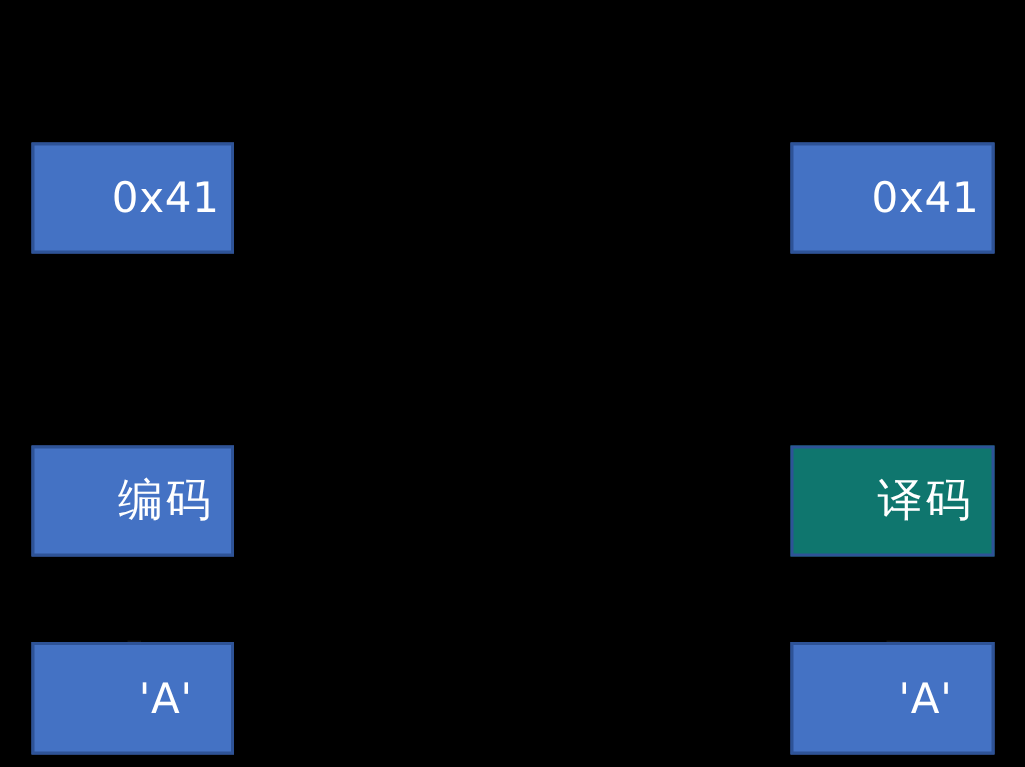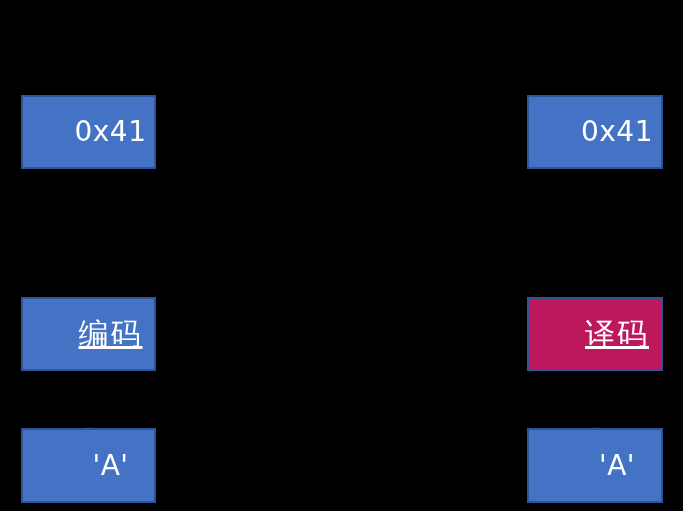--- a/index.html
+++ b/index.html
@@ -34,21 +34,20 @@
     user-select: none;
     padding-left: 44px;
   }
   .node .label {
     display: block;
     text-align: center;
   }
   .node.cjk .label {
     font-size: 30px;
     letter-spacing: 2px;
-    text-decoration: underline;
   }
   
   .stub {
     position: absolute;
     background: #111111;
     width: 9px;
     height: 5px;
   }
 </style>
 </head>
@@ -57,21 +56,21 @@
 <div id="canvas" style="width: 683px; height: 511px; background: rgb(0, 0, 0);">
     <div class="node" style="left: 21px; top: 95px; width: 135px; height: 74px; background: rgb(68, 114, 196); border-color: rgb(46, 83, 151); color: rgb(255, 255, 255);">
       <span class="label">0x41</span>
     </div>
     <div class="node" style="left: 527px; top: 95px; width: 136px; height: 74px; background: rgb(68, 114, 196); border-color: rgb(46, 83, 151); color: rgb(255, 255, 255);">
       <span class="label">0x41</span>
     </div>
     <div class="node cjk" style="left: 21px; top: 297px; width: 135px; height: 74px; background: rgb(68, 114, 196); border-color: rgb(46, 83, 151); color: rgb(255, 255, 255);">
       <span class="label">编码</span>
     </div>
-    <div class="node cjk" style="left: 527px; top: 297px; width: 136px; height: 74px; background: #be185d; border-color: rgb(46, 83, 151); color: rgb(255, 255, 255);">
+    <div class="node cjk" style="left: 527px; top: 297px; width: 136px; height: 74px; background: #0f766e; border-color: rgb(46, 83, 151); color: rgb(255, 255, 255);">
       <span class="label">译码</span>
     </div>
     <div class="stub" style="left: 85px; top: 427px;"></div>
     <div class="node" style="left: 21px; top: 428px; width: 135px; height: 75px; background: rgb(68, 114, 196); border-color: rgb(46, 83, 151); color: rgb(255, 255, 255);">
       <span class="label">'A'</span>
     </div>
     <div class="stub" style="left: 591px; top: 427px;"></div>
     <div class="node" style="left: 527px; top: 428px; width: 136px; height: 75px; background: rgb(68, 114, 196); border-color: rgb(46, 83, 151); color: rgb(255, 255, 255);">
       <span class="label">'A'</span>
     </div>

